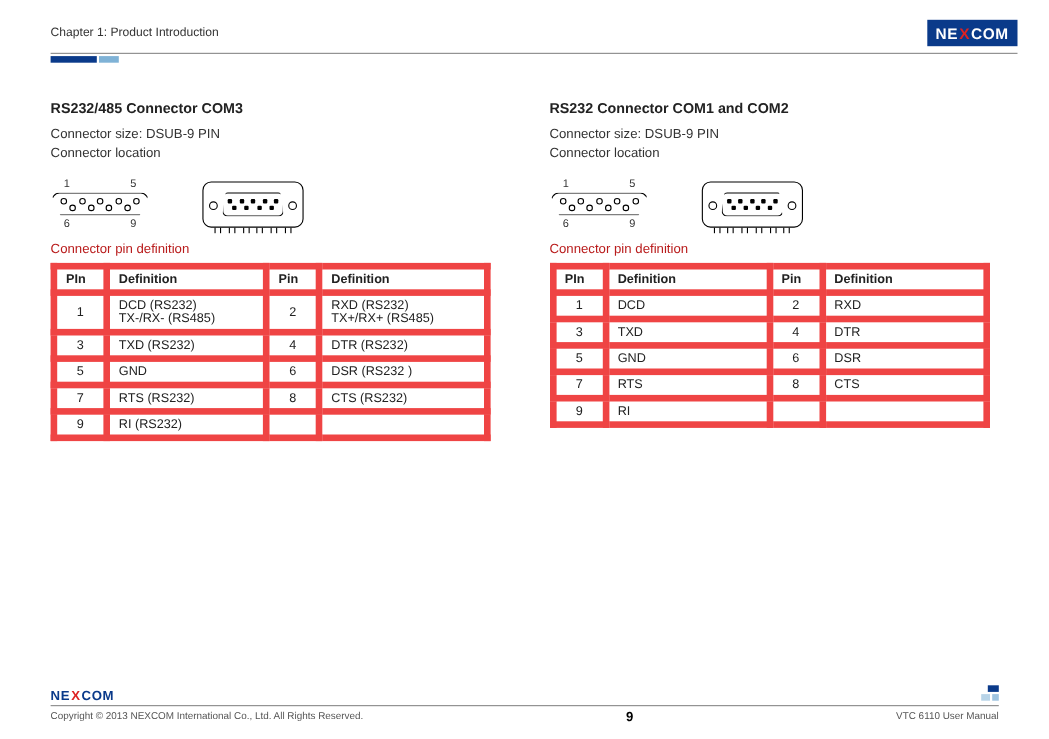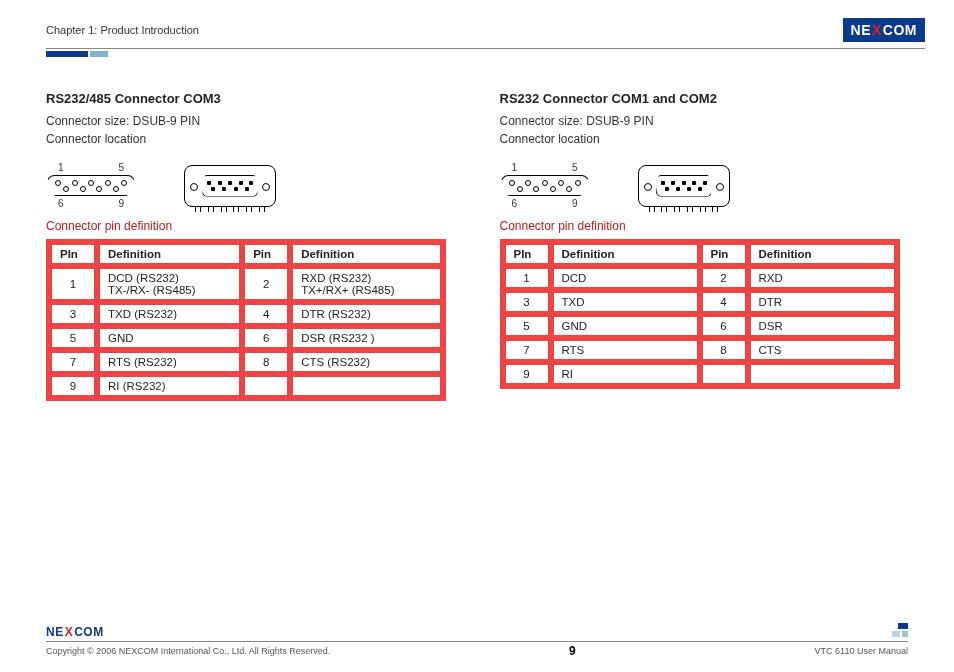--- a/index.html
+++ b/index.html
@@ -397,17 +397,17 @@
         <span>COM</span>
     </div>
     <div class="footer-mark">
       <div class="a"></div>
         <div class="b"></div>
         <div class="c"></div>
     </div>
   </div>
   <div class="footer-rule"></div>
   <div class="footer-bot">
-    <span>Copyright © 2006 NEXCOM International Co., Ltd. All Rights Reserved.</span>
+    <span>Copyright © 2013 NEXCOM International Co., Ltd. All Rights Reserved.</span>
     <span class="page-num">9</span>
     <span>VTC 6110 User Manual</span>
   </div>
 </div>
 
 </body></html>

